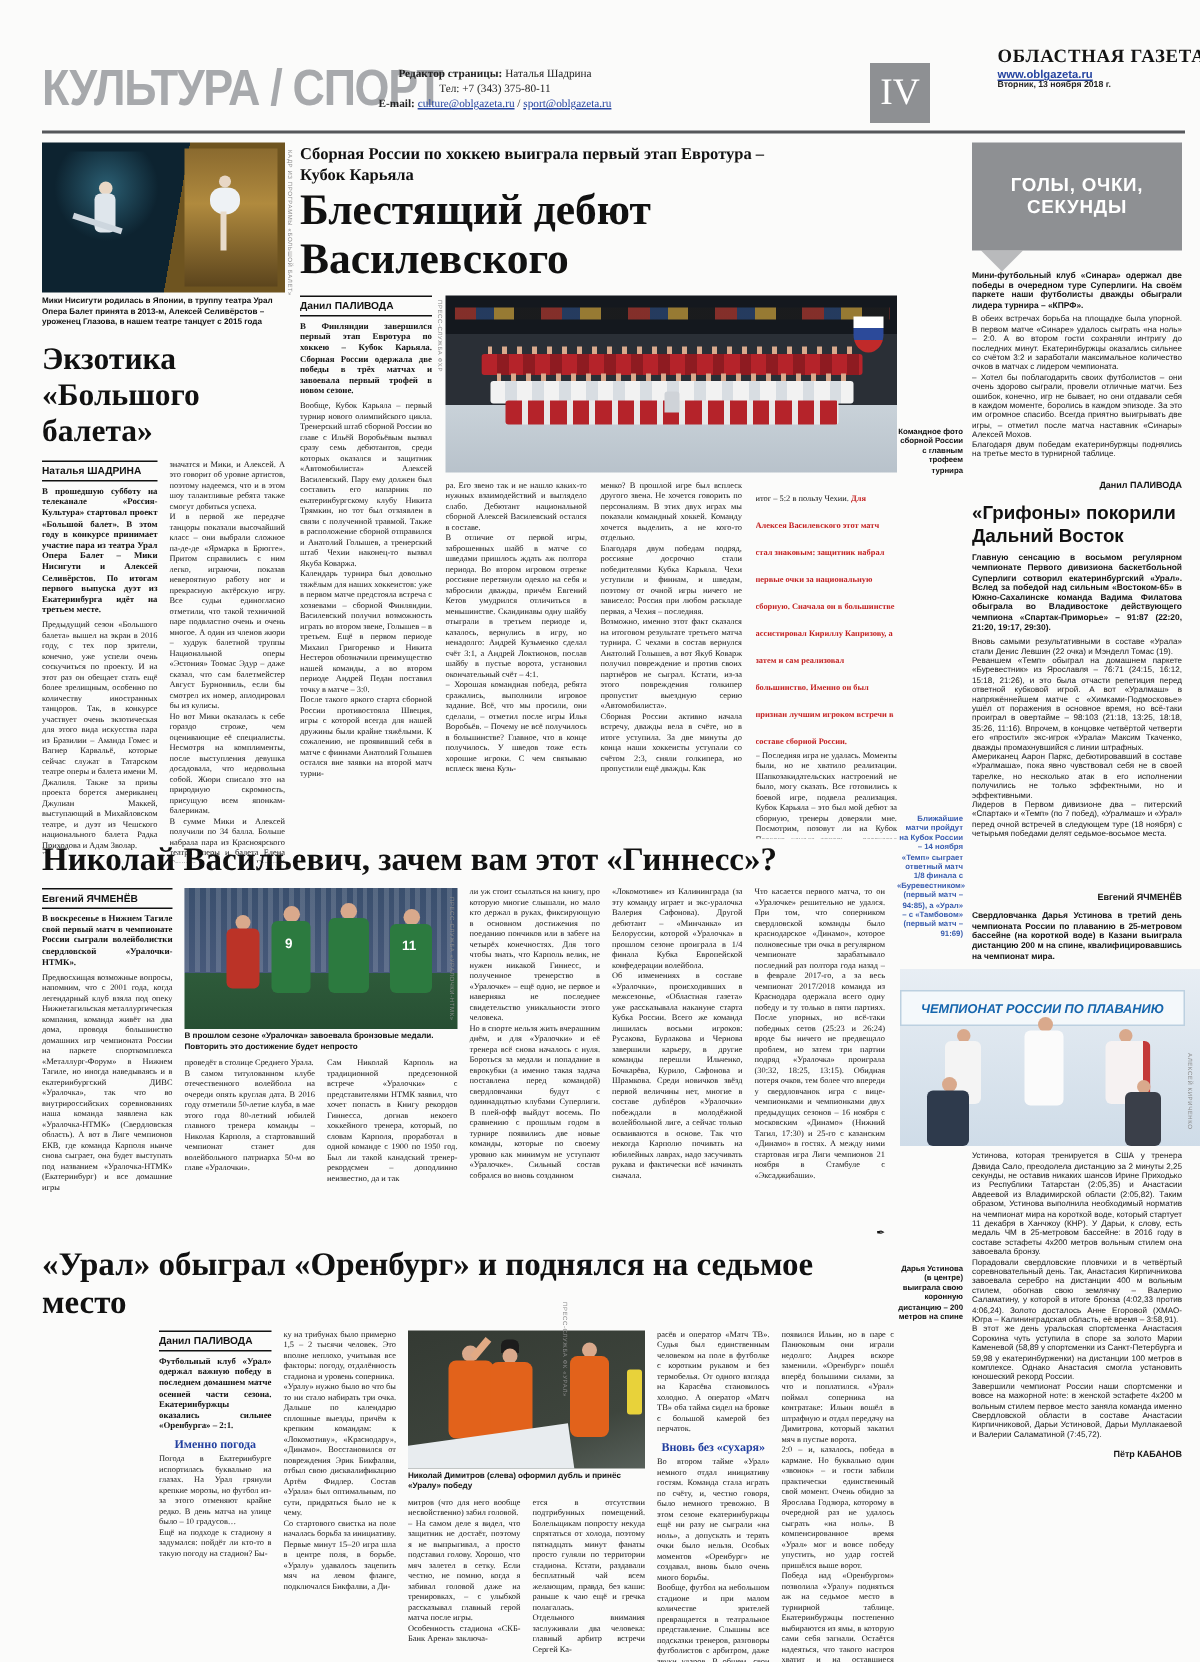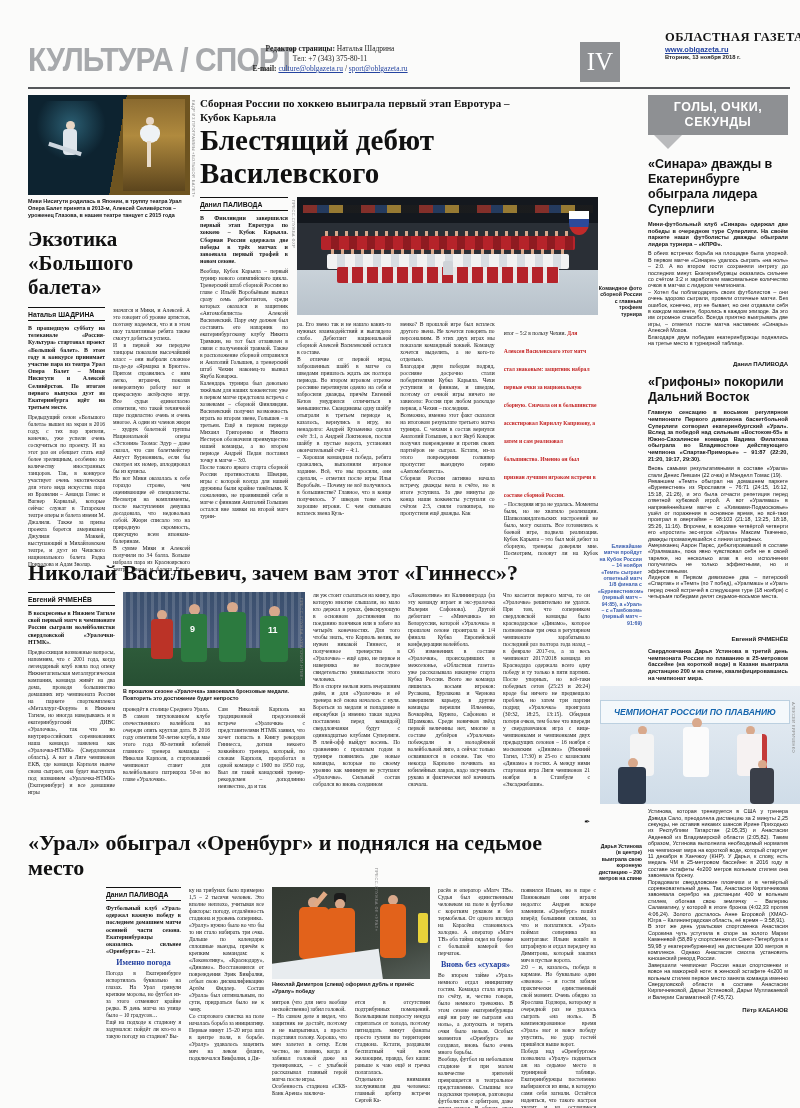--- a/index.html
+++ b/index.html
@@ -28,21 +28,21 @@
   .cols{display:flex;gap:8px;}
   .cap{font-family:"Liberation Sans",sans-serif;font-weight:bold;font-size:5.4px;line-height:7px;color:#111;}
   .credit{position:absolute;writing-mode:vertical-rl;font-family:"Liberation Sans",sans-serif;
           font-size:4px;color:#8a8a8a;letter-spacing:.4px;}
   .redtxt{color:#c32424;font-weight:bold;}
   .bluesub{color:#23409f;font-weight:bold;font-size:8px;text-align:center;margin:3px 0;}
   .endmark{font-size:7px;text-align:right;display:block;}
   
   .sb-main{position:absolute;left:50px;top:0;width:140px;}
   .golybox{background:#8e9093;color:#fff;text-align:center;font-family:"Liberation Sans",sans-serif;
-           font-weight:bold;font-size:12.5px;line-height:15px;letter-spacing:.5px;padding:5px 0;transform:scaleX(1);}
+           font-weight:bold;font-size:12.5px;line-height:15px;letter-spacing:.5px;padding:21px 0;transform:scaleX(1);}
   .golytri{width:0;height:0;border-left:14px solid transparent;border-right:14px solid transparent;
            border-top:14px solid #b9babc;margin-left:6px;}
   .sbtitle{font-family:"Liberation Sans",sans-serif;font-weight:bold;font-size:12.5px;line-height:15px;color:#111;margin:8px 0 4px;}
   .sblead{font-family:"Liberation Sans",sans-serif;font-weight:bold;font-size:5.6px;line-height:6.6px;text-align:justify;white-space:pre-line;}
   .sbbody{font-family:"Liberation Sans",sans-serif;font-size:5.4px;line-height:6.4px;text-align:justify;
           white-space:pre-line;margin-top:3px;overflow:hidden;}
   .sbauthor{font-family:"Liberation Sans",sans-serif;font-weight:bold;font-size:6px;text-align:right;margin:3px 0 6px;}
   .mnote{position:absolute;left:0;width:44px;font-family:"Liberation Sans",sans-serif;font-weight:bold;
          font-size:5.2px;line-height:6.4px;text-align:right;color:#111;}
   .mnote.blue{color:#3a5dae;}
@@ -247,21 +247,20 @@
   <div class="mnote blue" style="top:448px;">Ближайшие матчи пройдут на Кубок России – 14 ноября «Темп» сыграет ответный матч 1/8 финала с «Буревестником» (первый матч – 94:85), а «Урал» – с «Тамбовом» (первый матч – 91:69)</div>
   <div class="mnote" style="top:748px;">Дарья Устинова (в центре) выиграла свою коронную дистанцию – 200 метров на спине</div>
 
   <div class="sb-main">
     <div style="position:relative;">
       <div class="golybox" style="white-space:pre-line;">ГОЛЫ, ОЧКИ,
 СЕКУНДЫ</div>
       <div class="golytri"></div>
     </div>
 
-    <div class="sbtitle">«Синара» дважды в Екатеринбурге обыграла лидера Суперлиги</div>
     <div class="sblead">Мини-футбольный клуб «Синара» одержал две победы в очередном туре Суперлиги. На своём паркете наши футболисты дважды обыграли лидера турнира – «КПРФ».</div>
     <div class="sbbody" style="height:108px;">В обеих встречах борьба на площадке была упорной. В первом матче «Синаре» удалось сыграть «на ноль» – 2:0. А во втором гости сохраняли интригу до последних минут. Екатеринбуржцы оказались сильнее со счётом 3:2 и заработали максимальное количество очков в матчах с лидером чемпионата.
 – Хотел бы поблагодарить своих футболистов – они очень здорово сыграли, провели отличные матчи. Без ошибок, конечно, игр не бывает, но они отдавали себя в каждом моменте, боролись в каждом эпизоде. За это им огромное спасибо. Всегда приятно выигрывать две игры, – отметил после матча наставник «Синары» Алексей Мохов.
 Благодаря двум победам екатеринбуржцы поднялись на третье место в турнирной таблице.</div>
     <div class="sbauthor">Данил ПАЛИВОДА</div>
 
     <div class="sbtitle">«Грифоны» покорили Дальний Восток</div>
     <div class="sblead">Главную сенсацию в восьмом регулярном чемпионате Первого дивизиона баскетбольной Суперлиги сотворил екатеринбургский «Урал». Вслед за победой над сильным «Востоком-65» в Южно-Сахалинске команда Вадима Филатова обыграла во Владивостоке действующего чемпиона «Спартак-Приморье» – 91:87 (22:20, 21:20, 19:17, 29:30).</div>
     <div class="sbbody" style="height:168px;">Вновь самыми результативными в составе «Урала» стали Денис Левшин (22 очка) и Мэнделл Томас (19).
 Реваншем «Темп» обыграл на домашнем паркете «Буревестник» из Ярославля – 76:71 (24:15, 16:12, 15:18, 21:26), и это была отчасти репетиция перед ответной кубковой игрой. А вот «Уралмаш» в напряжённейшем матче с «Химками-Подмосковье» ушёл от поражения в основное время, но всё-таки проиграл в овертайме – 98:103 (21:18, 13:25, 18:18, 35:26, 11:16). Впрочем, в концовке четвёртой четверти его «простил» экс-игрок «Урала» Максим Ткаченко, дважды промахнувшийся с линии штрафных.

